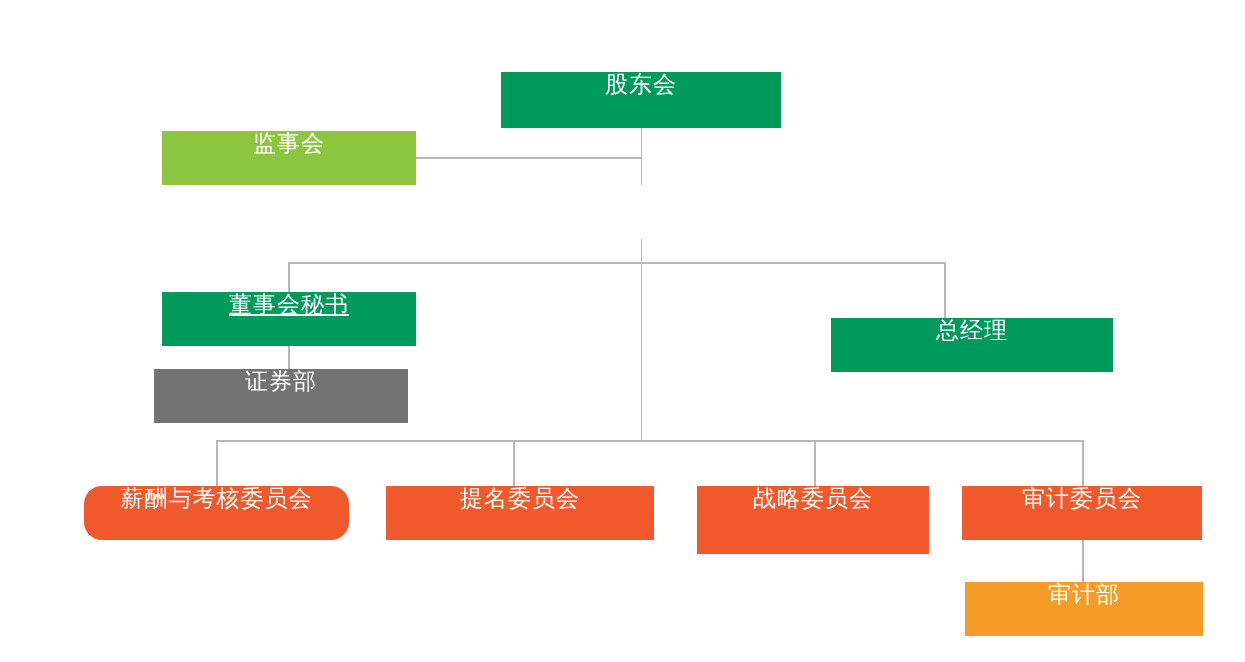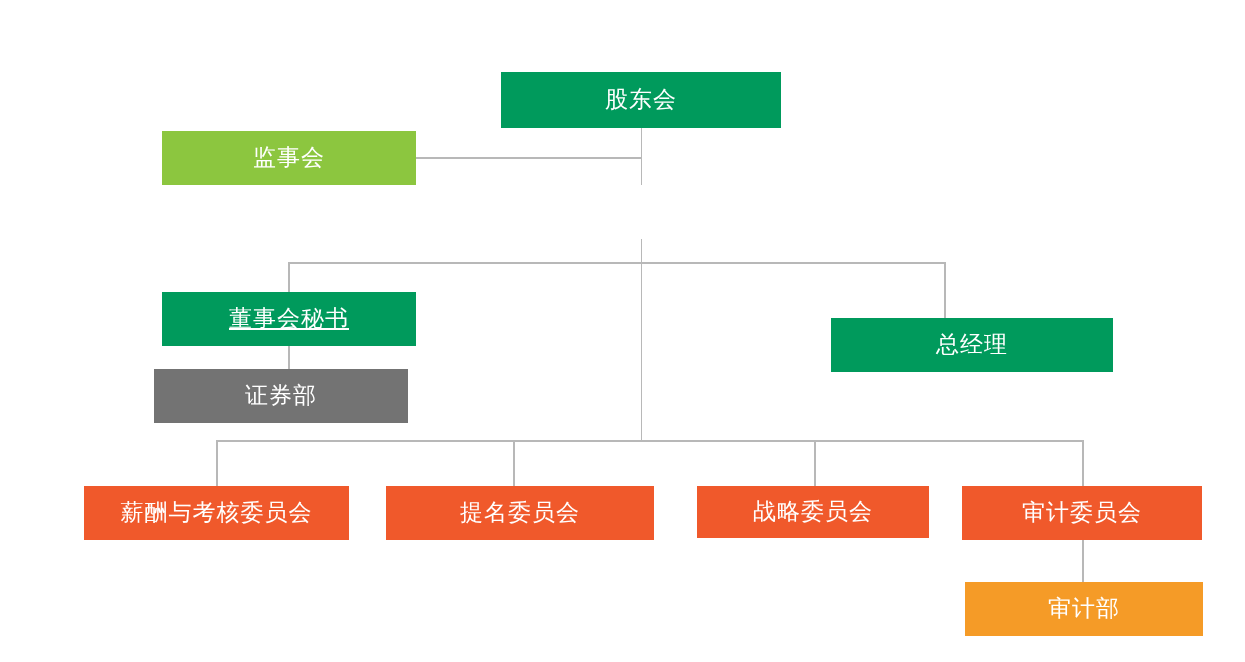--- a/index.html
+++ b/index.html
@@ -15,21 +15,21 @@
   #chart-canvas {
     position: relative;
     width: 1245px;
     height: 662px;
     background: #ffffff;
     overflow: hidden;
   }
   .node {
     position: absolute;
     display: flex;
-    align-items: center;
+    align-items: flex-start;
     justify-content: center;
     color: #ffffff;
     font-size: 23px;
     font-weight: 400;
     letter-spacing: 1px;
     line-height: 1.1;
     white-space: nowrap;
     z-index: 3;
     user-select: none;
   }
@@ -88,29 +88,29 @@
   </div>
 
   <div class="node" style="left:154px; top:369px; width:254px; height:54px; background:#737373;">
     <span>证券部</span>
   </div>
 
   <div class="node" style="left:803px; top:318px; width:282px; height:54px; background:#009A5C;margin-left:28px;">
     <span>总经理</span>
   </div>
 
-  <div class="node" style="left:84px; top:486px; width:265px; height:54px; background:#F0592B;">
+  <div class="node" style="left:84px; top:486px; width:265px; height:54px; background:#F0592B;border-radius:18px;">
     <span>薪酬与考核委员会</span>
   </div>
 
   <div class="node" style="left:386px; top:486px; width:268px; height:54px; background:#F0592B;">
     <span>提名委员会</span>
   </div>
 
-  <div class="node" style="left:697px; top:486px; width:232px; height:52px; background:#F0592B;">
+  <div class="node" style="left:697px; top:486px; width:232px; height:68px; background:#F0592B;">
     <span>战略委员会</span>
   </div>
 
   <div class="node" style="left:962px; top:486px; width:240px; height:54px; background:#F0592B;">
     <span>审计委员会</span>
   </div>
 
   <div class="node" style="left:965px; top:582px; width:238px; height:54px; background:#F59B27;">
     <span>审计部</span>
   </div>

